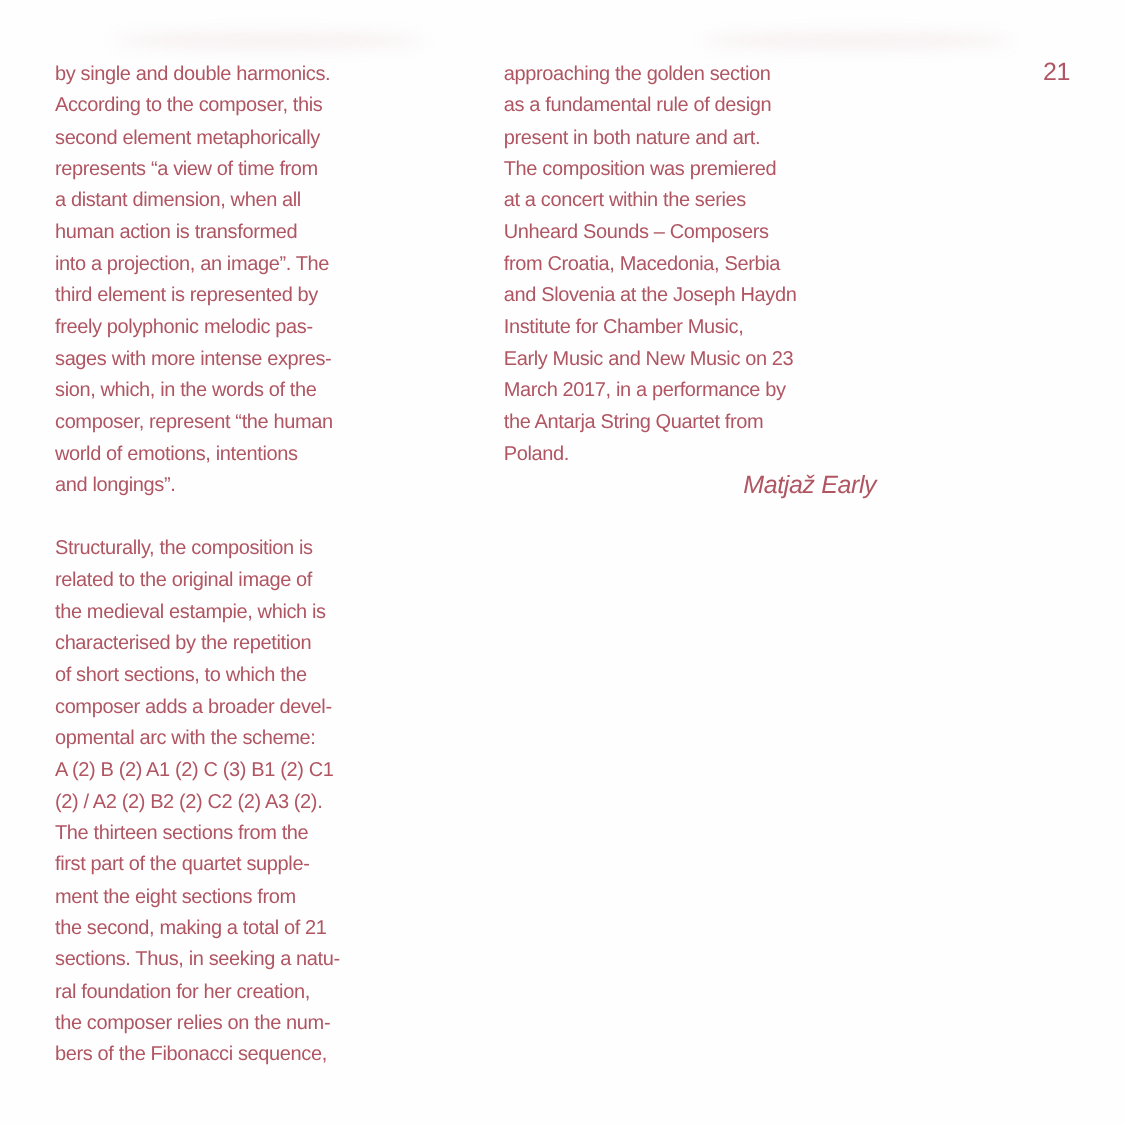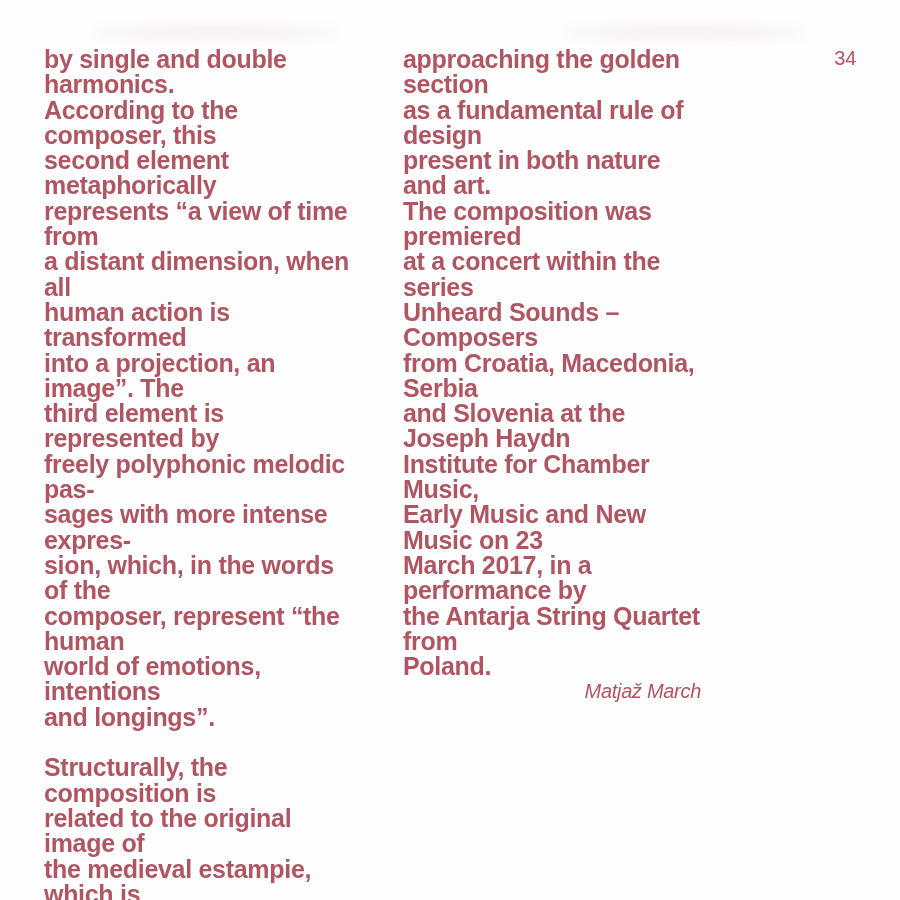--- a/index.html
+++ b/index.html
@@ -34,23 +34,23 @@
   .column {
     position: absolute;
     top: 47px;
     width: 306px;
   }
   .col-left  { left: 44px;  }
   .col-right { left: 358px; margin-left: 45px; }
 
   .para {
     margin: 0;
-    font-size: 25px;
+    font-size: 16px;
     line-height: 25.3px;
-    font-weight: 700;
+    font-weight: 400;
     letter-spacing: -0.3px;
     white-space: pre-line;
   }
   .para + .para {
     margin-top: 25.3px;
   }
   .signature {
     margin: 0;
     font-size: 20px;
     line-height: 25.3px;
@@ -69,21 +69,21 @@
   }
 </style>
 </head>
 <body>
 
 <div class="page">
 
   <div class="smudge s1"></div>
   <div class="smudge s2"></div>
 
-  <div class="page-number">34</div>
+  <div class="page-number">21</div>
 
   <div class="column col-left">
     <p class="para">by single and double harmonics.
 According to the composer, this
 second element metaphorically
 represents “a view of time from
 a distant dimension, when all
 human action is transformed
 into a projection, an image”. The
 third element is represented by
@@ -119,16 +119,16 @@
 The composition was premiered
 at a concert within the series
 Unheard Sounds – Composers
 from Croatia, Macedonia, Serbia
 and Slovenia at the Joseph Haydn
 Institute for Chamber Music,
 Early Music and New Music on 23
 March 2017, in a performance by
 the Antarja String Quartet from
 Poland.</p>
-    <p class="signature">Matjaž March</p>
+    <p class="signature">Matjaž Early</p>
   </div>
 
 </div>
 
 </body></html>

